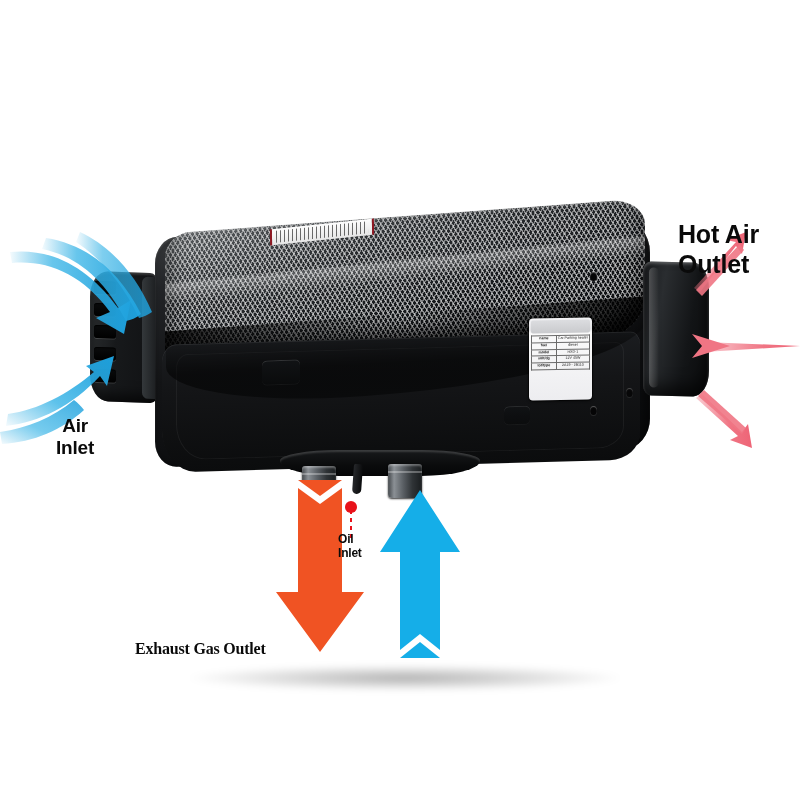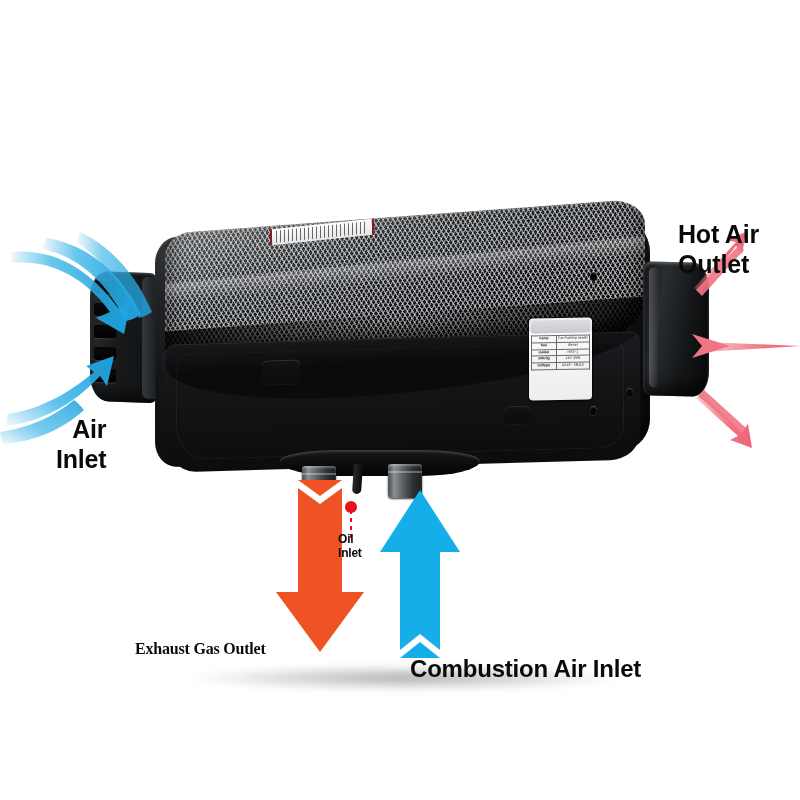--- a/index.html
+++ b/index.html
@@ -17,21 +17,21 @@
   }
   .lbl{
     position:absolute;
     color:#0a0a0a;
     font-weight:bold;
     line-height:1.18;
     white-space:pre-line;
     letter-spacing:-0.2px;
   }
   #hot-air-label{ left:678px; top:180px; font-size:25px; text-align:left;margin-top:40px; }
-  #air-inlet-label{ left:56px; top:415px; font-size:25px; text-align:right; }
+  #air-inlet-label{ left:56px; top:415px; font-size:19px; text-align:center; }
   #oil-inlet-label{ left:338px; top:532px; font-size:12px; text-align:left; }
   #exhaust-label{ left:135px; top:640px; font-size:16px;font-family:Liberation Serif, serif; }
   #combustion-label{ left:410px; top:655px; font-size:24px; }
 
   
   #heater{ position:absolute; left:70px; top:210px; width:660px; height:290px; }
 
   .shadow-blob{
     position:absolute;left:120px;top:455px;width:430px;height:26px;
     background:radial-gradient(ellipse at 50% 50%, rgba(0,0,0,.30), rgba(0,0,0,0) 72%);
@@ -339,15 +339,14 @@
 Outlet</div>
 
   <div class="lbl" id="air-inlet-label">Air
 Inlet</div>
 
   <div class="lbl" id="oil-inlet-label">Oil
 Inlet</div>
 
   <div class="lbl" id="exhaust-label">Exhaust Gas Outlet</div>
 
-  <div class="lbl" id="combustion-label">Combustion Air Inlet</div>
 
 </div>
 
 </body></html>

